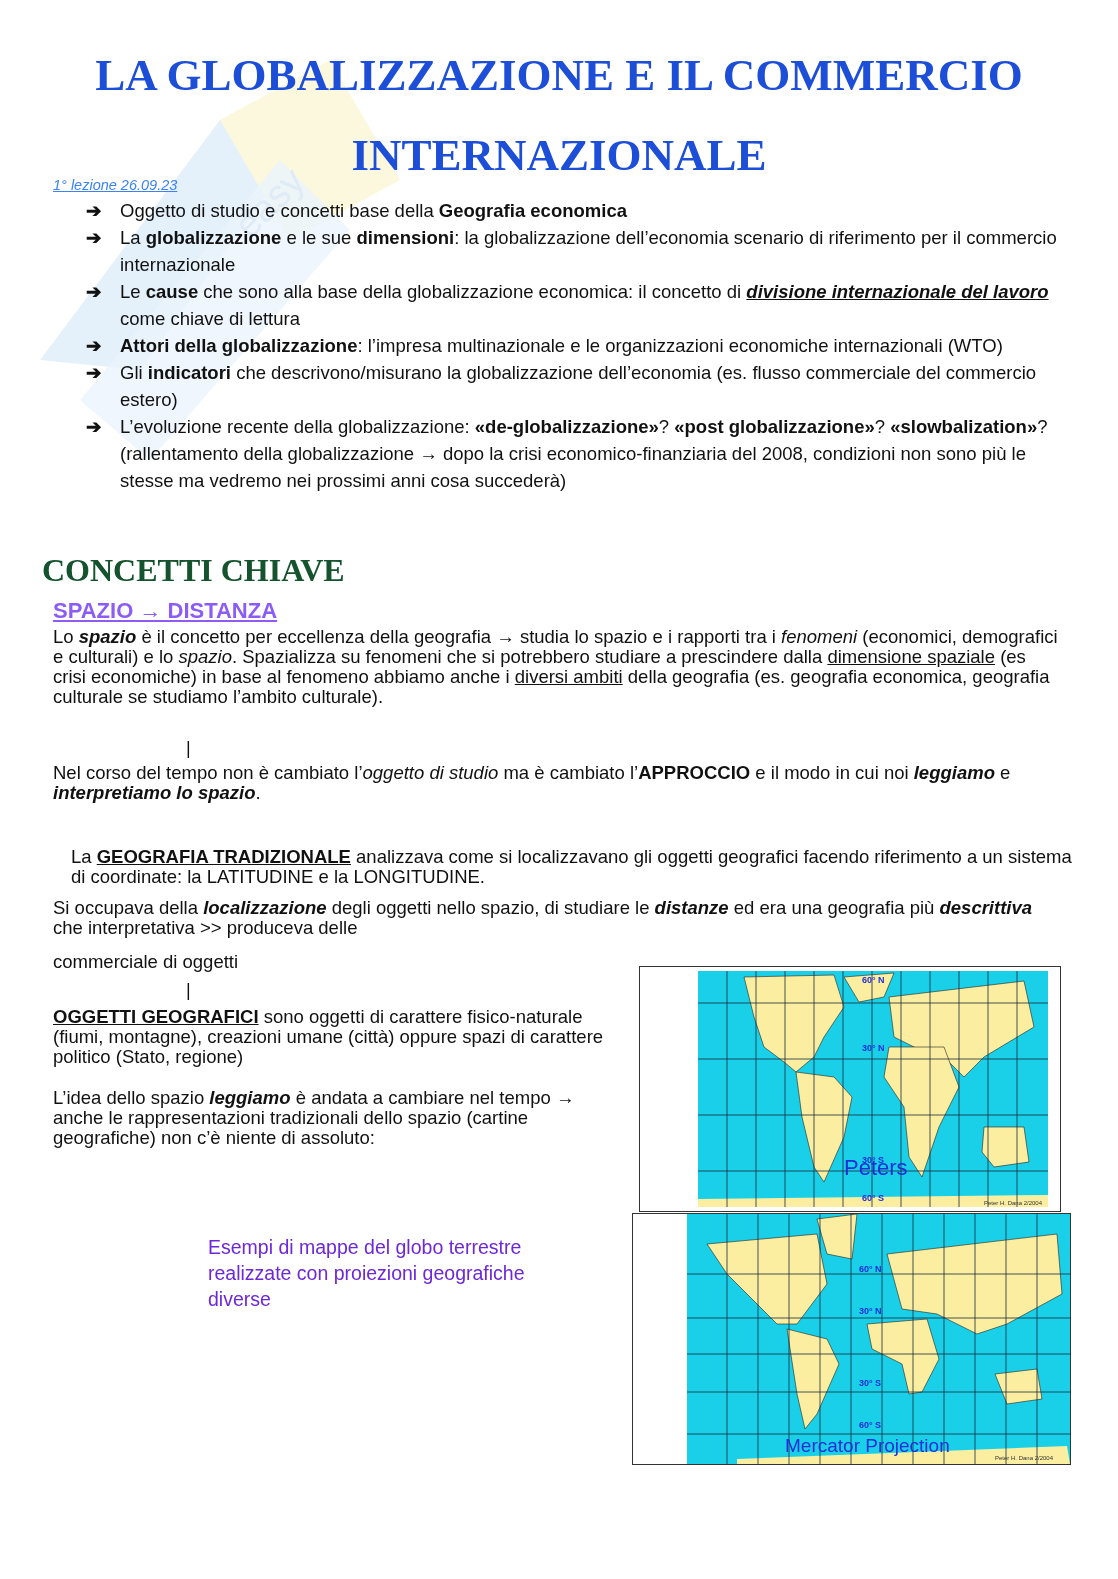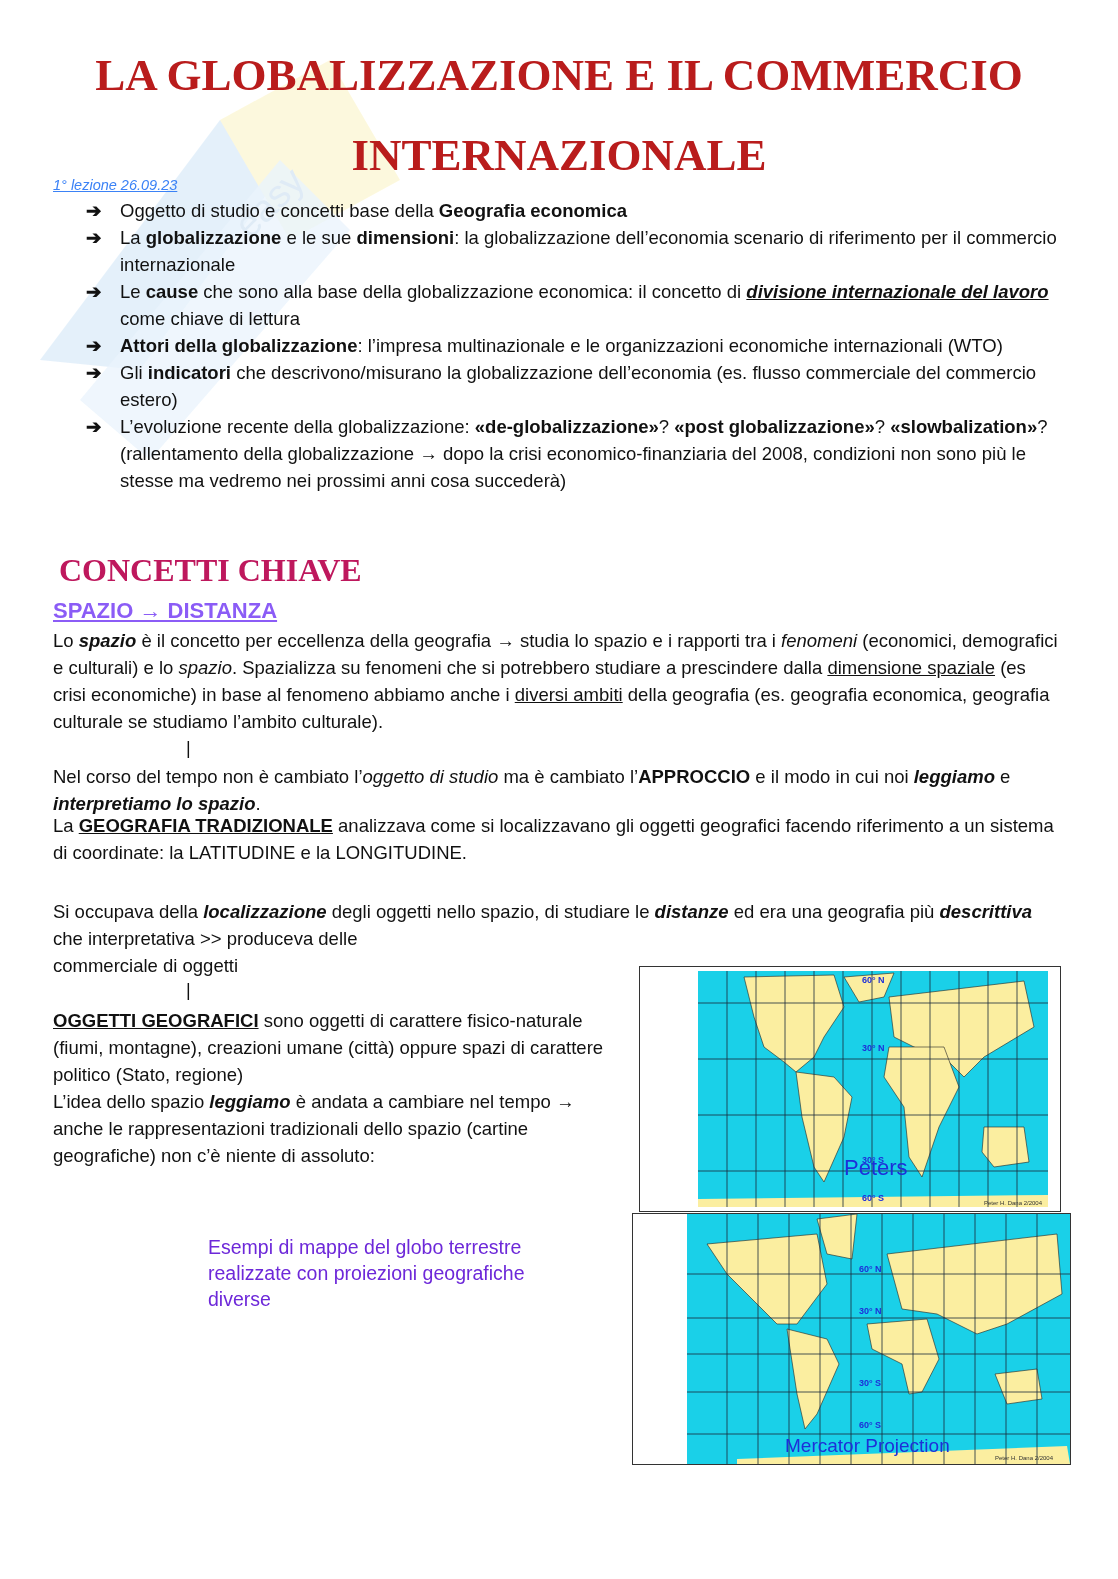--- a/index.html
+++ b/index.html
@@ -1,41 +1,41 @@
 <!DOCTYPE html>
 <html><head>
   <meta charset="utf-8">
   <style>
     html, body { margin: 0; padding: 0; background: #ffffff; }
     body { width: 1118px; height: 1579px; position: relative; overflow: hidden;
            font-family: "Liberation Sans", sans-serif; color: #111; }
     .watermark { position: absolute; left: 20px; top: 40px; width: 470px; height: 440px;
                  pointer-events: none; opacity: 0.55; }
     .title { position: absolute; left: 0; width: 1118px; text-align: center;
-             font-family: "Liberation Serif", serif; font-weight: bold; color: #b91c1c;
+             font-family: "Liberation Serif", serif; font-weight: bold; color: #1d4ed8;
              font-size: 45px; line-height: 50px; }
     .t1 { top: 50px; }
     .t2 { top: 112px; margin-top: 18px; }
     .lesson { position: absolute; left: 53px; top: 177px; font-size: 14.5px; font-style: italic;
               color: #3b82f6; text-decoration: underline; }
     ul.bullets { position: absolute; left: 86px; top: 197px; width: 975px; margin: 0; padding: 0;
                  list-style: none; font-size: 18.5px; line-height: 27px; }
     ul.bullets li { position: relative; padding-left: 34px; }
     ul.bullets li .arrow { position: absolute; left: 0; top: 0; font-weight: bold; }
     .b { font-weight: bold; }
     .bi { font-weight: bold; font-style: italic; }
     .biu { font-weight: bold; font-style: italic; text-decoration: underline; }
     .bu { font-weight: bold; text-decoration: underline; }
     .i { font-style: italic; }
     .u { text-decoration: underline; }
-    .h1 { position: absolute; left: 59px; top: 552px; font-family: "Liberation Serif", serif;
-          font-weight: bold; font-size: 32px; color: #be185d; }
+    .h1 { position: absolute; left: 42px; top: 552px; font-family: "Liberation Serif", serif;
+          font-weight: bold; font-size: 32px; color: #14532d; }
     .h2 { position: absolute; left: 53px; top: 598px; font-size: 22px; font-weight: bold;
           color: #8b5cf6; text-decoration: underline; }
-    .para { position: absolute; left: 53px; font-size: 18.5px; line-height: 27px; }
+    .para { position: absolute; left: 53px; font-size: 18.5px; line-height: 20px; }
     .pipe { position: absolute; font-size: 18px; }
     .caption { position: absolute; left: 208px; top: 1234px; font-size: 19.5px; line-height: 26px; color: #6d28d9; }
     .map { position: absolute; border: 1px solid #333; background: #fff; padding-left: 44px; }
     .map svg { display: block; }
   </style>
 </head>
 <body>
 
 <svg class="watermark" viewBox="0 0 470 440">
   <polygon points="20,320 200,80 300,80 120,330" fill="#cfe4f7"></polygon>
@@ -82,21 +82,21 @@
 <div class="para" style="top:627px; width:1005px;">
   <span>Lo </span><span class="bi">spazio</span><span> è il concetto per eccellenza della geografia → studia lo spazio e i rapporti tra i </span><span class="i">fenomeni</span><span> (economici, demografici e culturali) e lo </span><span class="i">spazio</span><span>. Spazializza su fenomeni che si potrebbero studiare a prescindere dalla </span><span class="u">dimensione spaziale</span><span> (es crisi economiche) in base al fenomeno abbiamo anche i </span><span class="u">diversi ambiti</span><span> della geografia (es. geografia economica, geografia culturale se studiamo l’ambito culturale).</span>
 </div>
 
 <div class="pipe" style="left:186px; top:738px;">|</div>
 
 <div class="para" style="top:763px; width:1005px;">
   <span>Nel corso del tempo non è cambiato l’</span><span class="i">oggetto di studio</span><span> ma è cambiato l’</span><span class="b">APPROCCIO</span><span> e il modo in cui noi </span><span class="bi">leggiamo</span><span> e </span><span class="bi">interpretiamo lo spazio</span><span>.</span>
 </div>
 
-<div class="para" style="top:812px; width:1005px;">
+<div class="para" style="top:847px; width:1005px;margin-left:18px;">
   <span>La </span><span class="bu">GEOGRAFIA TRADIZIONALE</span><span> analizzava come si localizzavano gli oggetti geografici facendo riferimento a un sistema di coordinate: la LATITUDINE e la LONGITUDINE.</span>
 </div>
 
 <div class="para" style="top:898px; width:1005px;">
   <span>Si occupava della </span><span class="bi">localizzazione</span><span> degli oggetti nello spazio, di studiare le </span><span class="bi">distanze</span><span> ed era una geografia più </span><span class="bi">descrittiva</span><span> che interpretativa &gt;&gt; produceva delle</span>
 </div>
 <div class="para" style="top:952px;">commerciale di oggetti</div>
 
 <div class="pipe" style="left:186px; top:980px;">|</div>
 

